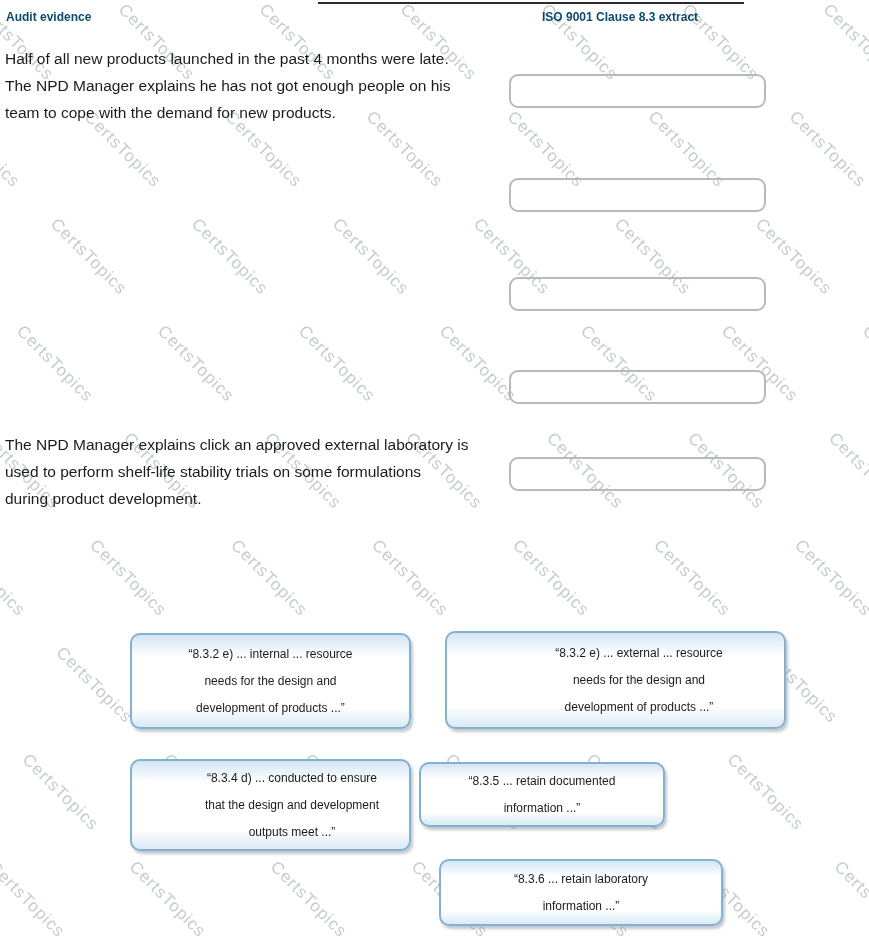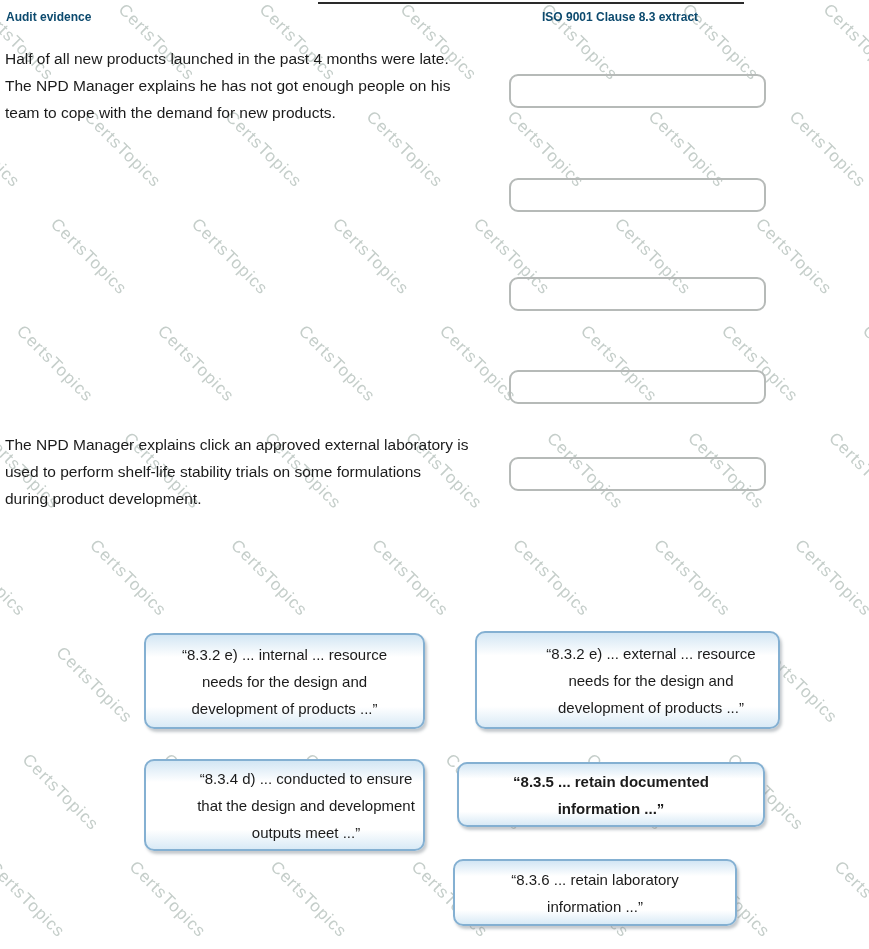--- a/index.html
+++ b/index.html
@@ -46,28 +46,27 @@
   #instruction{
     position:absolute;left:3px;top:548px;width:864px;
     font-size:15px;font-style:italic;line-height:27px;white-space:pre-line;
   }
   .clause{
     position:absolute;box-sizing:border-box;
     border:2px solid #84b0d2;border-radius:10px;
     background:linear-gradient(180deg,#d3e6f4 0%,#ffffff 24%,#ffffff 78%,#d9eaf6 100%);
     box-shadow:2px 3px 3px rgba(125,135,145,0.45);
     display:flex;align-items:center;justify-content:center;
-    text-align:center;font-size:15px;line-height:27px;white-space:pre-line;
+    text-align:center;font-size:12px;line-height:27px;white-space:pre-line;
     cursor:grab;
-    margin-left:14px;
   }
   #clause-0{left:130px;top:633px;width:281px;height:96px;}
-  #clause-1{left:461px;top:631px;width:305px;height:98px;padding-left:47px;}
+  #clause-1{left:445px;top:631px;width:341px;height:98px;padding-left:47px;}
   #clause-2{left:130px;top:759px;width:281px;height:92px;padding-left:43px;}
-  #clause-3{left:443px;top:762px;width:308px;height:65px;font-weight:bold;}
+  #clause-3{left:419px;top:762px;width:246px;height:65px;}
   #clause-4{left:439px;top:859px;width:284px;height:67px;}
 </style>
 </head>
 <body>
 
 <div id="watermark-layer">
     <div class="wm-strip" style="left: -1000px; color: rgb(197, 206, 202);">CertsTopics CertsTopics CertsTopics CertsTopics CertsTopics CertsTopics CertsTopics CertsTopics CertsTopics CertsTopics CertsTopics CertsTopics CertsTopics CertsTopics </div>
     <div class="wm-strip" style="left: -859px; color: rgb(197, 206, 202);">CertsTopics CertsTopics CertsTopics CertsTopics CertsTopics CertsTopics CertsTopics CertsTopics CertsTopics CertsTopics CertsTopics CertsTopics CertsTopics CertsTopics </div>
     <div class="wm-strip" style="left: -718px; color: rgb(197, 206, 202);">CertsTopics CertsTopics CertsTopics CertsTopics CertsTopics CertsTopics CertsTopics CertsTopics CertsTopics CertsTopics CertsTopics CertsTopics CertsTopics CertsTopics </div>
     <div class="wm-strip" style="left: -577px; color: rgb(197, 206, 202);">CertsTopics CertsTopics CertsTopics CertsTopics CertsTopics CertsTopics CertsTopics CertsTopics CertsTopics CertsTopics CertsTopics CertsTopics CertsTopics CertsTopics </div>

